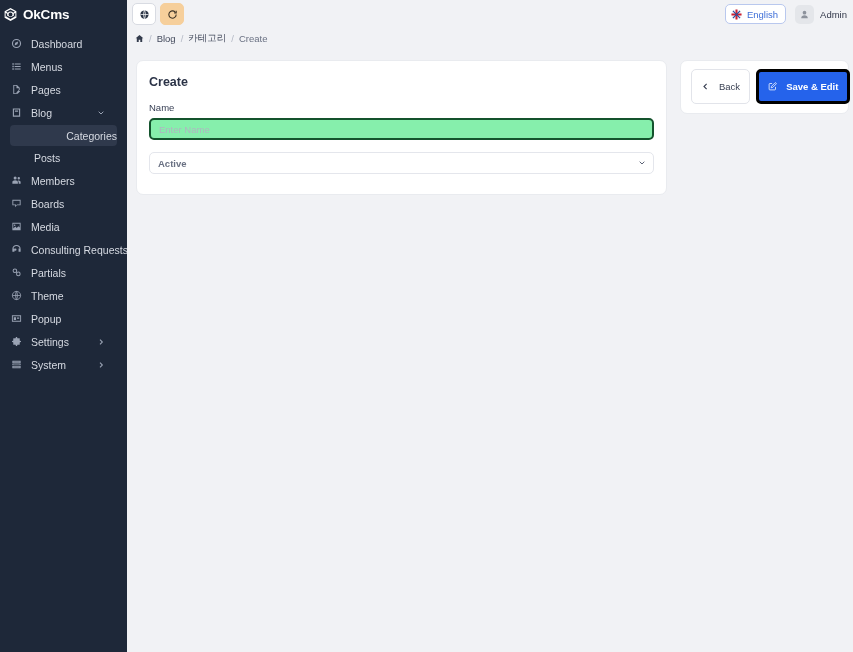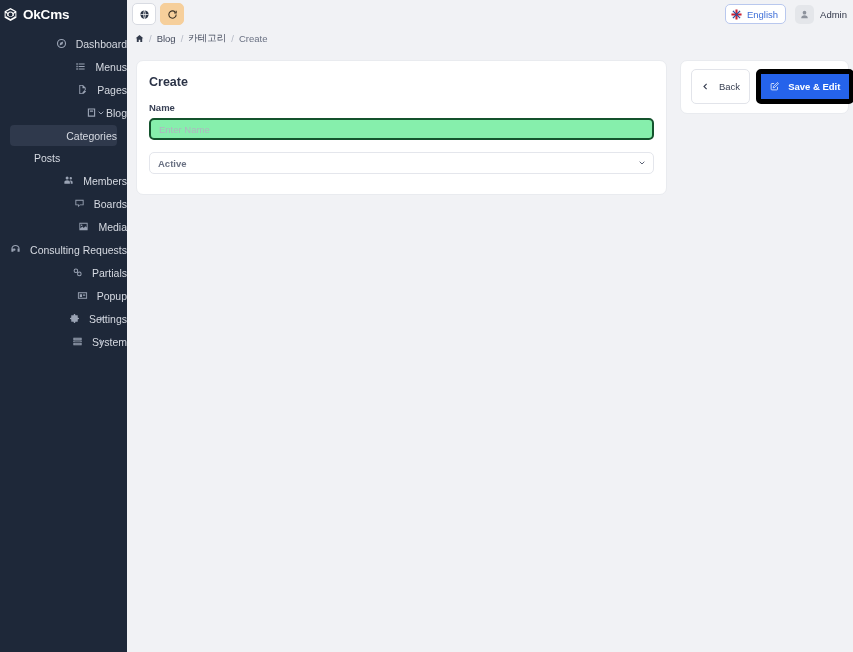--- a/index.html
+++ b/index.html
@@ -33,21 +33,20 @@
     letter-spacing: -0.2px;
   }
   .nav { margin-top: 4px; }
   .nav-item {
     display: flex; align-items: center;
     height: 23px;
     padding-left: 11px;
     gap: 9px;
     cursor: pointer;
     position: relative;
-    justify-content: flex-end;
   }
   .nav-icon { width: 11px; height: 11px; flex: 0 0 11px; display: block; color: #9aa3b4; }
   .nav-label { color: #d6dae2; font-size: 10.5px; white-space: nowrap; }
   .nav-chevron {
     position: absolute; right: 22px; top: 50%;
     transform: translateY(-50%);
     width: 8px; height: 8px; color: #9aa3b4;
   }
   .sub-item {
     height: 21px;
@@ -136,21 +135,21 @@
     color: #2b3347;
     font-weight: bold;
     margin-bottom: 13px;
   }
   .field { margin-bottom: 12px; }
   .field:last-child { margin-bottom: 0; }
   .field-label {
     display: block;
     font-size: 9.5px;
     color: #394156;
-    font-weight: bold;
+    font-weight: normal;
     margin-bottom: 5px;
   }
   .text-input {
     width: 100%;
     height: 22px;
     border: 2px solid #14532d;
     border-radius: 5px;
     padding: 0 8px;
     font-size: 9.5px;
     color: #333b4c;
@@ -205,21 +204,21 @@
     white-space: nowrap;
   }
   .btn svg { width: 9px; height: 9px; }
   .btn-back {
     background: #ffffff;
     border: 1px solid #e2e4ea;
     color: #3b4254;
   }
   .btn-save {
     background: #2563eb;
-    border: 5px solid #000000;
+    border: 3px solid #000000;
     color: #ffffff;
     font-weight: bold;
   }
 </style>
 </head>
 <body>
 
 <div class="app">
 
   <aside class="sidebar">
@@ -299,20 +298,27 @@
         <span class="nav-label">Consulting Requests</span>
       </div>
 
       <div class="nav-item">
         <svg class="nav-icon" viewBox="0 0 24 24" fill="currentColor">
             <path d="M8.5 3a5 5 0 1 0 0 10 5 5 0 0 0 0-10Zm0 2.2a2.8 2.8 0 1 1 0 5.6 2.8 2.8 0 0 1 0-5.6ZM16 10a5 5 0 1 0 0 10 5 5 0 0 0 0-10Zm0 2.2a2.8 2.8 0 1 1 0 5.6 2.8 2.8 0 0 1 0-5.6Z"></path>
           </svg>
         <span class="nav-label">Partials</span>
       </div>
 
+      <div class="nav-item">
+        <svg class="nav-icon" viewBox="0 0 24 24" fill="none" stroke="currentColor" stroke-width="1.8">
+            <circle cx="12" cy="12" r="9"></circle>
+            <path d="M3 12h18M12 3c2.6 3 2.6 15 0 18M12 3c-2.6 3-2.6 15 0 18"></path>
+          </svg>
+        <span class="nav-label">Theme</span>
+      </div>
 
       <div class="nav-item">
         <svg class="nav-icon" viewBox="0 0 24 24" fill="currentColor">
             <path d="M2 5h20v14H2V5Zm2 2v10h16V7H4Zm2 2h5v6H6V9Zm7 0h5v1.6h-5V9Zm0 2.6h5v1.6h-5v-1.6Z"></path>
           </svg>
         <span class="nav-label">Popup</span>
       </div>
 
       <div class="nav-item">
         <svg class="nav-icon" viewBox="0 0 24 24" fill="currentColor">

